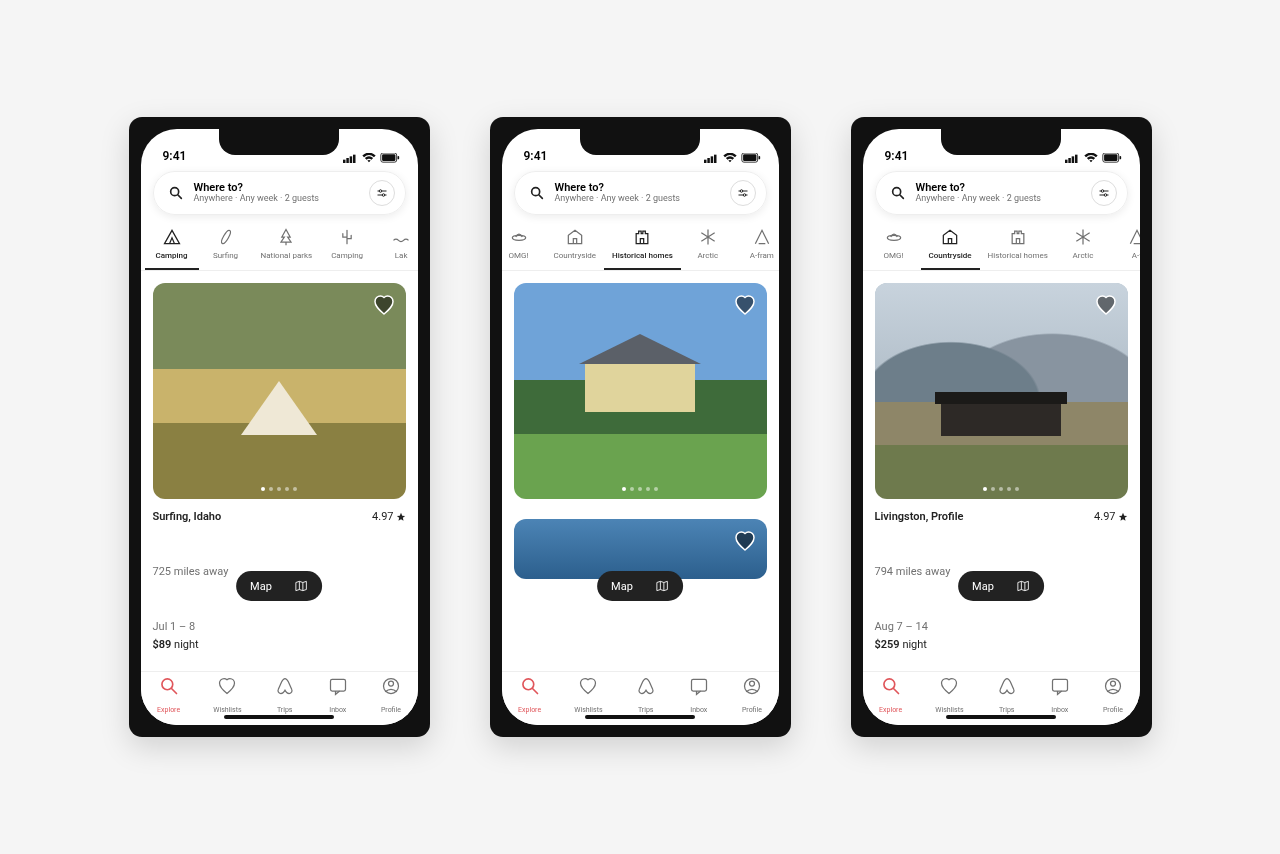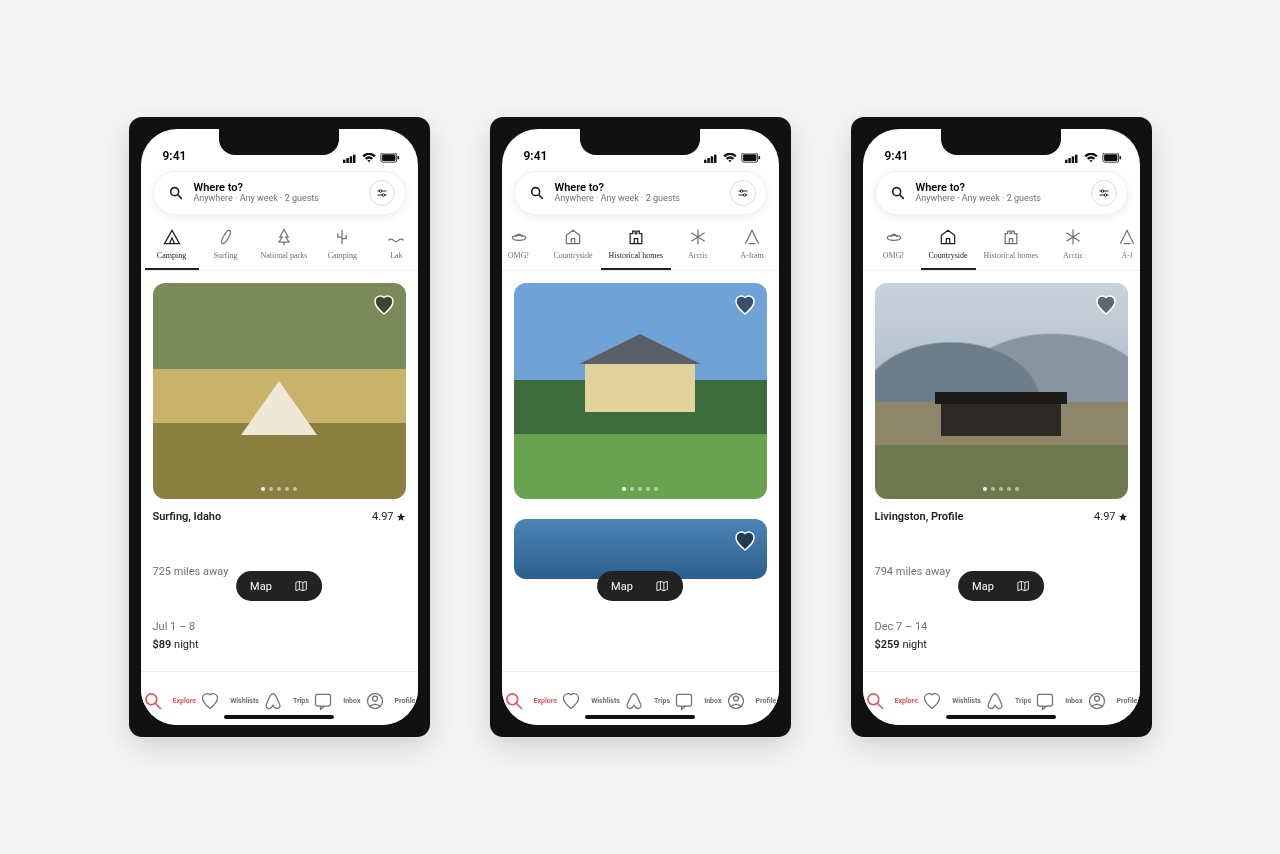--- a/index.html
+++ b/index.html
@@ -52,21 +52,20 @@
   .search-title { font-size: 11px; font-weight: 600; }
   .search-sub { font-size: 9px; color: #717171; }
   .filter-btn {
     width: 26px; height: 26px; border: 1px solid #ddd;
     border-radius: 50%; display: flex; align-items: center; justify-content: center;
   }
   .cats {
     display: flex; gap: 0; padding: 2px 4px 0;
     border-bottom: 1px solid #eee;
     overflow: hidden;
-    font-family: Liberation Serif, serif;
   }
   .cat {
     flex: 0 0 auto;
     min-width: 54px;
     padding: 4px 8px 8px;
     display: flex; flex-direction: column; align-items: center; gap: 4px;
     font-size: 8px; color: #717171;
     border-bottom: 2px solid transparent;
     position: relative;
   }
@@ -105,22 +104,22 @@
     display: flex; gap: 22px; align-items: center;
     z-index: 5;
   }
   .tabbar {
     height: 54px; border-top: 1px solid #eee;
     display: flex; justify-content: space-around;
     background: #fff;
     padding-top: 4px;
   }
   .tab {
-    display: flex; flex-direction: row; align-items: center; gap: 10px;
-    font-size: 7px; color: #717171; font-weight: bold;
+    display: flex; flex-direction: column; align-items: center; gap: 10px;
+    font-size: 7px; color: #717171;
   }
   .tab.active { color: #e0565b; }
   .tab svg { width: 20px; height: 20px; }
   .home-ind {
     position: absolute; bottom: 6px; left: 50%; transform: translateX(-50%);
     width: 110px; height: 4px; border-radius: 3px; background: #111;
   }
   
   .img-1 { background: linear-gradient(#7a8a5a 0 40%, #c9b36b 40% 65%, #8a8042 65%); }
   .img-2 { background: linear-gradient(#6fa3d8 0 45%, #3e6b3a 45% 70%, #6aa34f 70%); }
@@ -559,21 +558,21 @@
         <div class="row1">
           <span class="title">Livingston, Profile</span>
           <span class="rating">
               <span>4.97</span> 
               <svg viewBox="0 0 24 24" width="10" height="10">
                 <path d="M12 2 L15 9 L22 9.5 L16.5 14 L18 21 L12 17.5 L6 21 L7.5 14 L2 9.5 L9 9 Z" fill="#222"></path>
               </svg>
             </span>
         </div>
         <div class="muted">794 miles away</div>
-        <div class="muted">Dec 7 – 14</div>
+        <div class="muted">Aug 7 – 14</div>
         <div class="price"><b>$259</b> <span>night</span></div>
       </div>
       <div class="peek peek-3">
         <span class="heart-badge"><svg viewBox="0 0 24 24">
               <path d="M12 21 C12 21 3 14 3 8.5 C3 5.4 5.4 3 8.5 3 C10.4 3 12 4.5 12 4.5 C12 4.5 13.6 3 15.5 3 C18.6 3 21 5.4 21 8.5 C21 14 12 21 12 21 Z" fill="rgba(0,0,0,.5)" stroke="#fff" stroke-width="1.5"></path>
             </svg></span>
       </div>
       <div class="map-pill">
         <span>Map</span>
         <svg viewBox="0 0 24 24" width="14" height="14">

